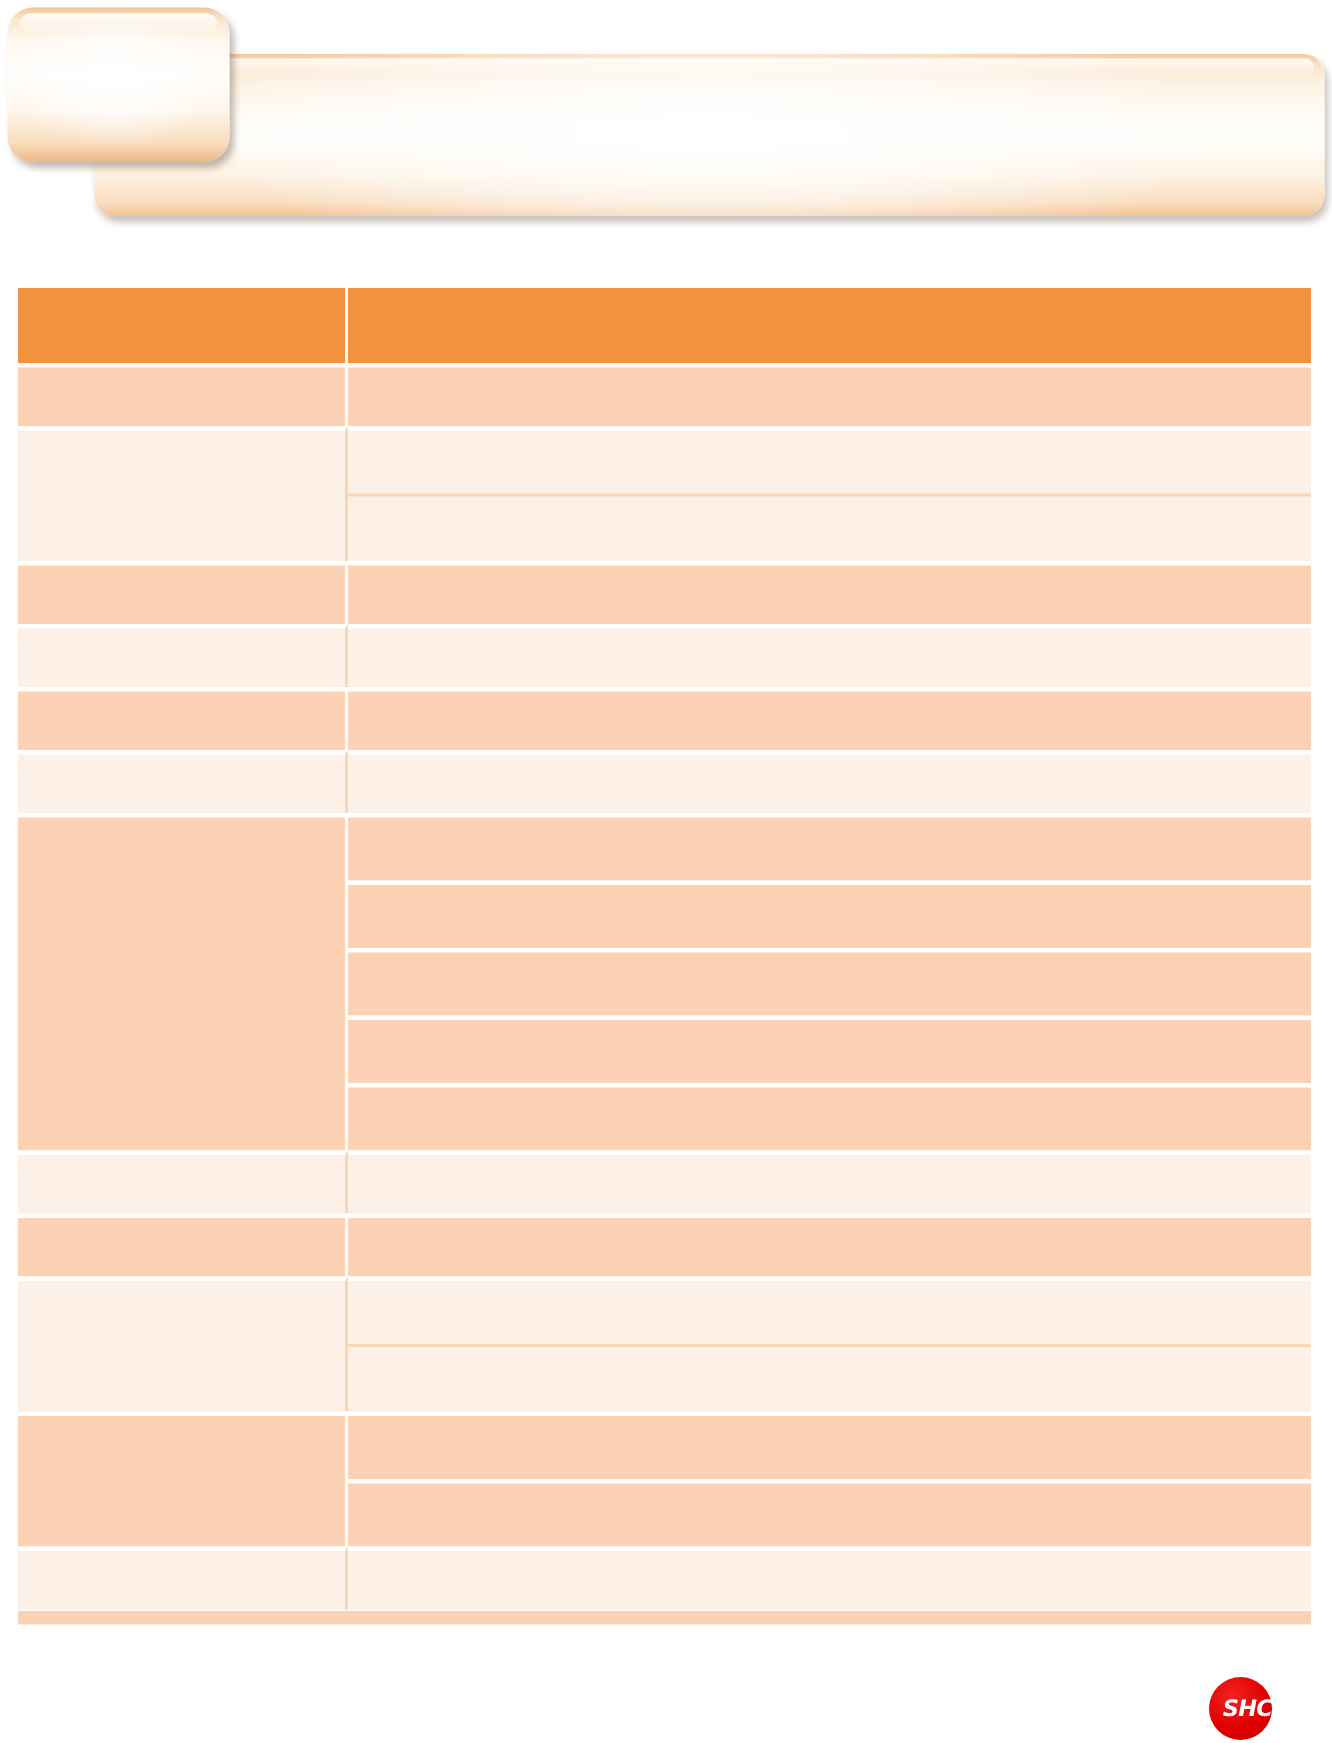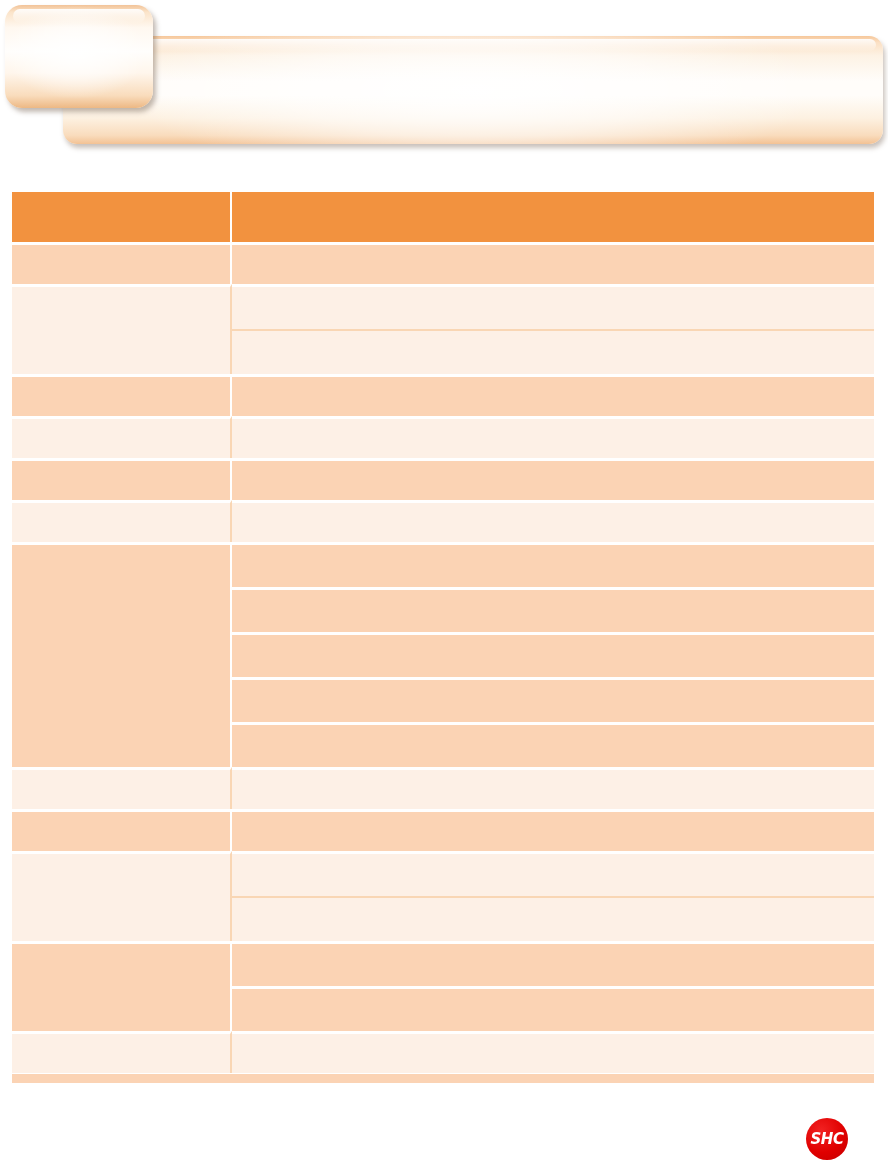--- a/index.html
+++ b/index.html
@@ -199,21 +199,21 @@
     width: 42px;
     height: 42px;
   }
   .shc-circle {
     width: 42px;
     height: 42px;
     border-radius: 50%;
     background: radial-gradient(circle at 36% 30%, #f22222 0%, #e00000 55%, #c40000 100%);
     display: flex;
     align-items: center;
-    justify-content: center;
+    justify-content: flex-end;
   }
   .shc-text {
     color: #ffffff;
     font-family: "DejaVu Sans", sans-serif;
     font-weight: bold;
     font-style: italic;
     font-size: 15px;
     letter-spacing: -0.5px;
     line-height: 1;
     user-select: none;

